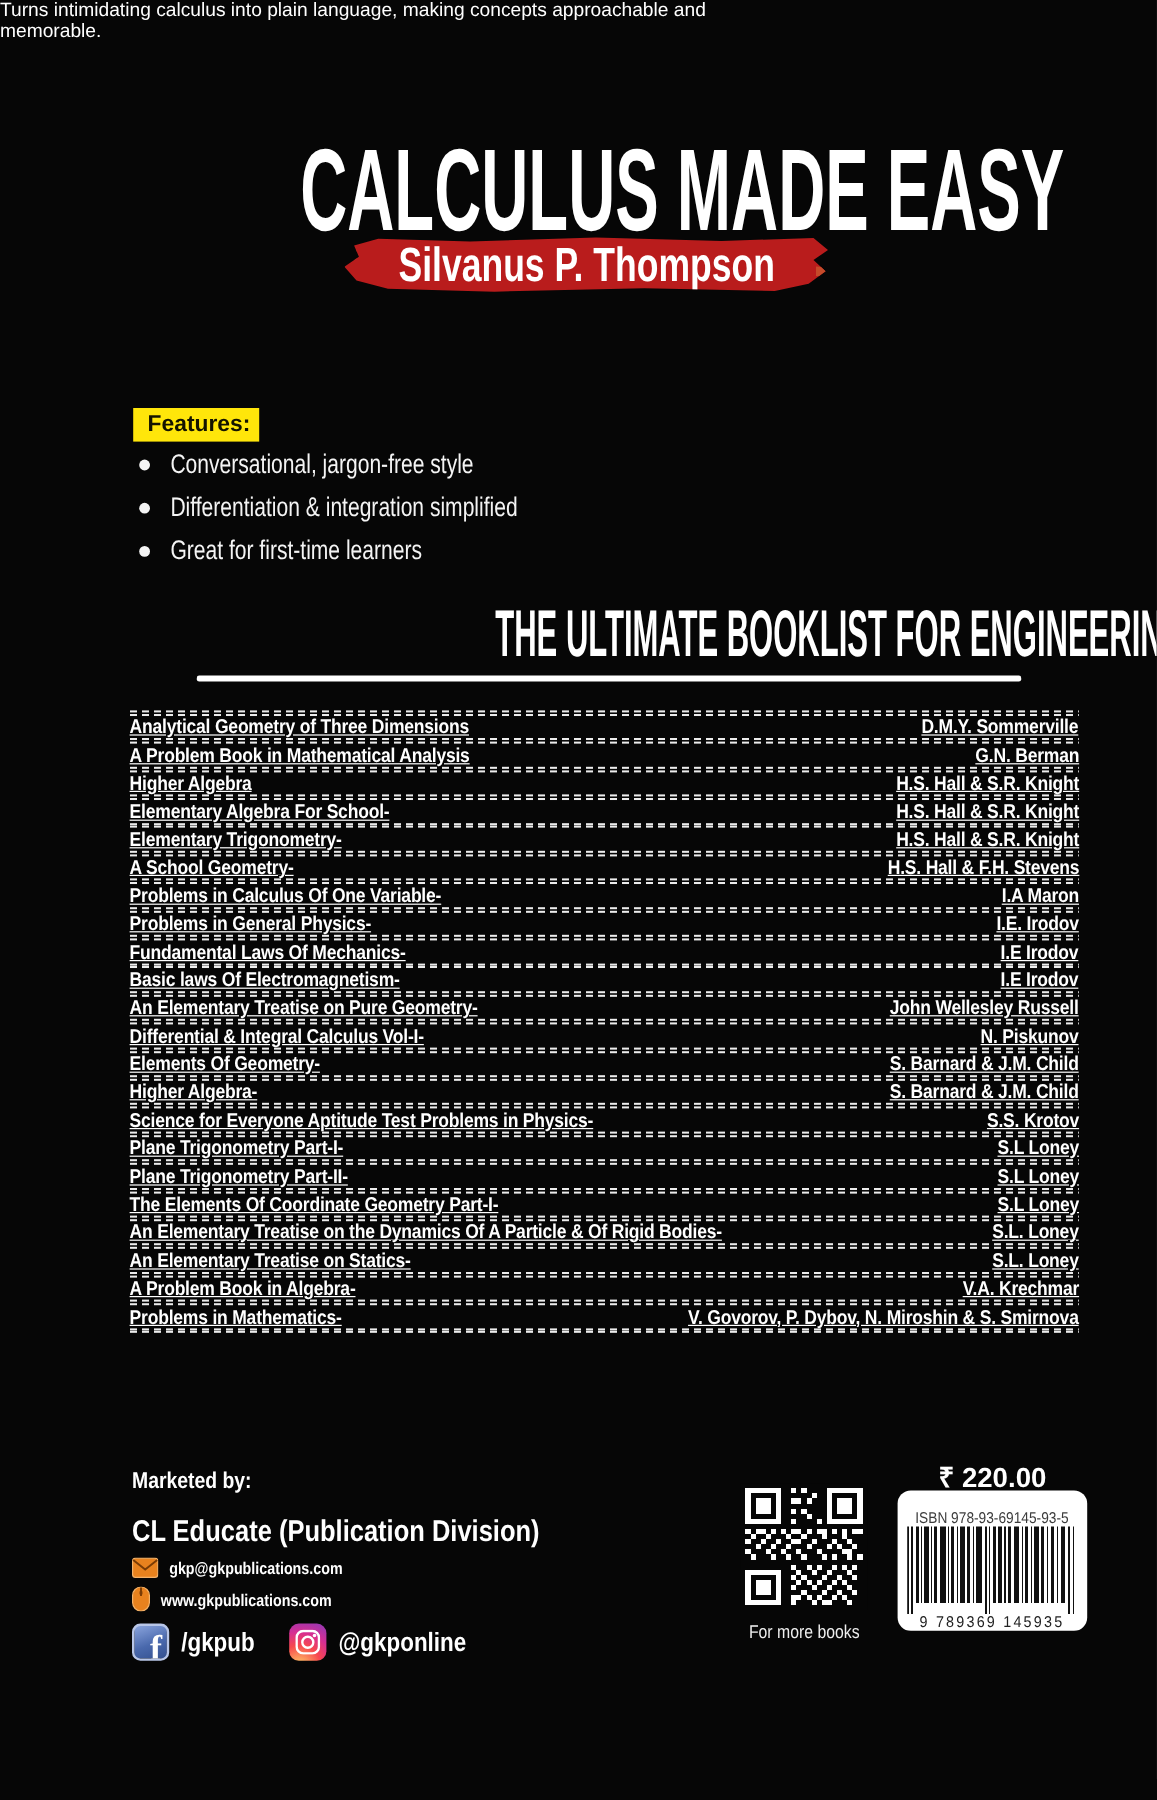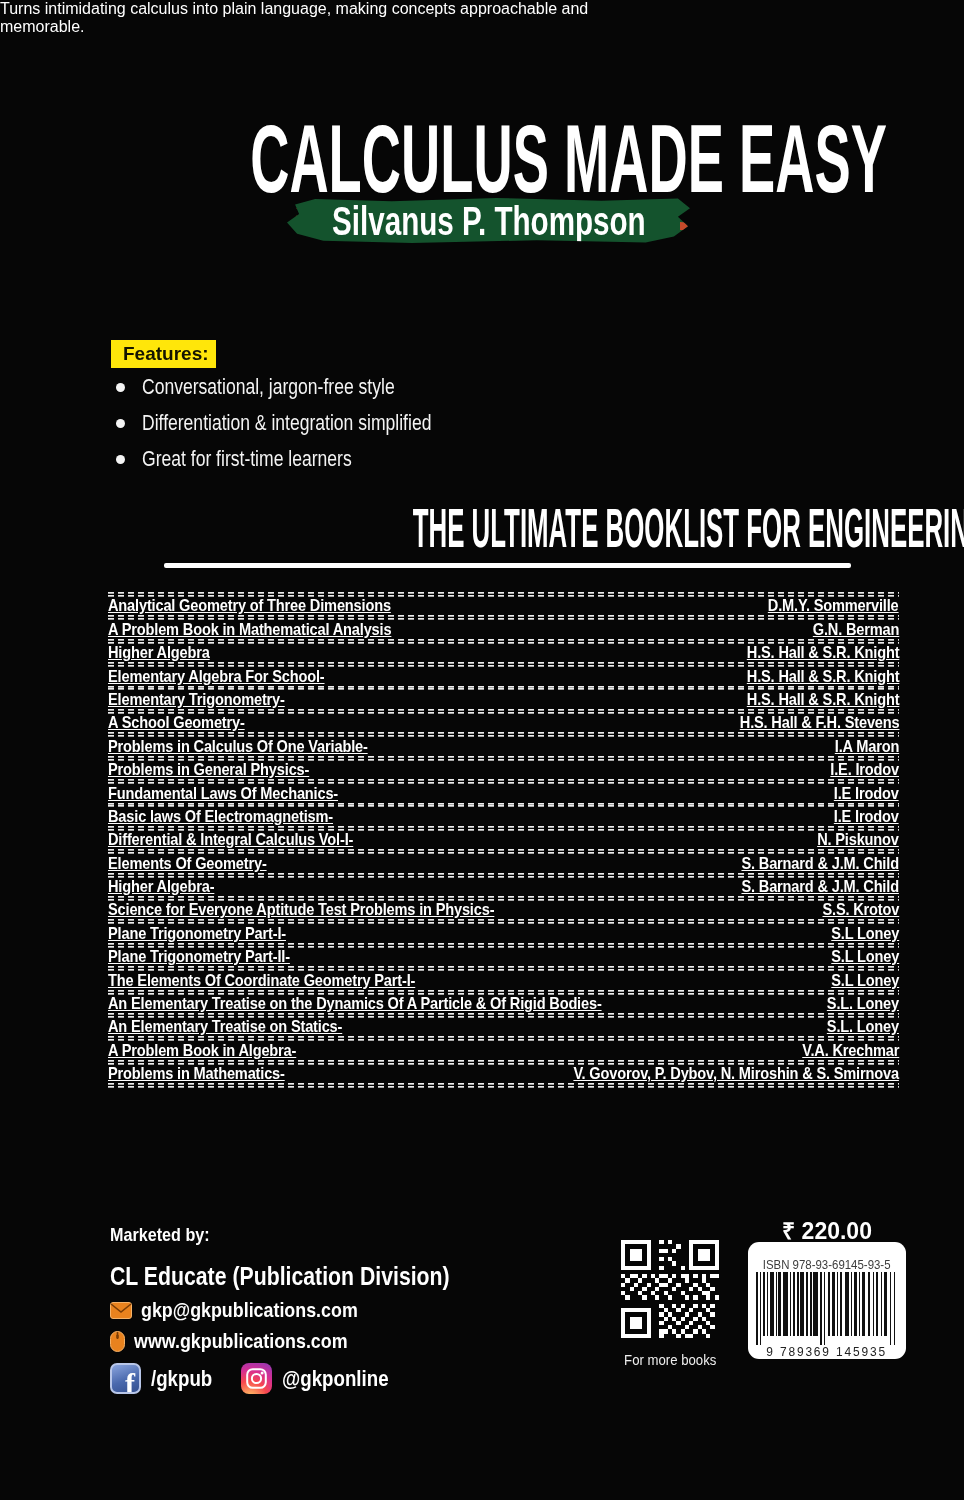--- a/index.html
+++ b/index.html
@@ -88,21 +88,21 @@
     white-space:nowrap;line-height:17px;padding-bottom:1px;
   }
   .book-title{transform:scaleX(.88);transform-origin:left bottom;}
   .book-author{transform:scaleX(.88);transform-origin:right bottom;}
   
   .footer-left{position:absolute;left:110px;top:1224px;}
   .marketed-by{font-size:19px;font-weight:bold;}
   .publisher{font-size:25px;font-weight:bold;margin-top:16px;}
   .contact-row{display:flex;align-items:center;margin-top:7px;}
   .contact-row .ic{flex:none;margin-right:9px;display:flex;}
-  .contact-text{font-size:21px;font-weight:bold;}
+  .contact-text{font-size:14px;font-weight:bold;}
   .social-row{display:flex;align-items:center;margin-top:10px;}
   .social-handle{font-size:22px;font-weight:bold;margin:0 18px 0 10px;}
   .cx85{display:inline-block;transform:scaleX(.85);transform-origin:left center;white-space:nowrap;}
   .fb-icon{
     width:31px;height:31px;border-radius:7px;
     background:linear-gradient(160deg,#8aa4dd 0%,#4a69ad 55%,#34508f 100%);
     border:2px solid #b8c6e8;box-sizing:border-box;
     position:relative;overflow:hidden;
   }
   .fb-icon span{
@@ -139,21 +139,21 @@
     transform:scaleX(.85);transform-origin:center top;
   }
 </style>
 </head>
 <body>
 
 <div class="page">
 
   <h1 class="title"><span class="tx">CALCULUS MADE EASY</span></h1>
 
-  <div class="author-banner" style="background:#14532d;">
+  <div class="author-banner" style="background:#b91c1c;">
     <span class="tail-l" style="background:#c54a2a;"></span>
     <span class="tail-r" style="background:#c54a2a;"></span>
     <span class="tx">Silvanus P. Thompson</span>
   </div>
 
   <p class="description">
     </p>
     <div>Turns intimidating calculus into plain language, making concepts approachable and</div>
     <div>memorable.</div>
   <p></p>
@@ -225,20 +225,24 @@
       <div class="book-row">
         <span class="book-title">Fundamental Laws Of Mechanics-</span>
         <span class="book-author">I.E Irodov</span>
       </div>
 
       <div class="book-row">
         <span class="book-title">Basic laws Of Electromagnetism-</span>
         <span class="book-author">I.E Irodov</span>
       </div>
 
+      <div class="book-row">
+        <span class="book-title">An Elementary Treatise on Pure Geometry-</span>
+        <span class="book-author">John Wellesley Russell</span>
+      </div>
 
       <div class="book-row">
         <span class="book-title">Differential &amp; Integral Calculus Vol-I-</span>
         <span class="book-author">N. Piskunov</span>
       </div>
 
       <div class="book-row">
         <span class="book-title">Elements Of Geometry-</span>
         <span class="book-author">S. Barnard &amp; J.M. Child</span>
       </div>

